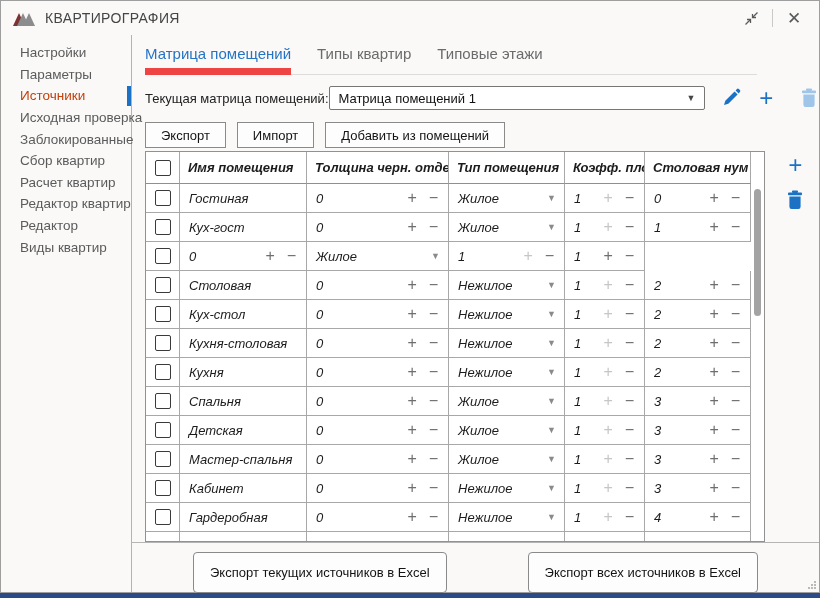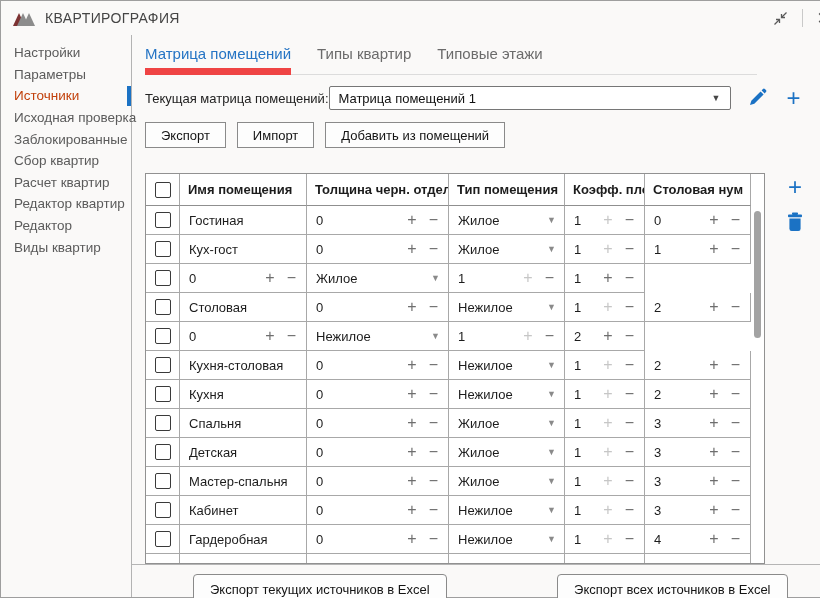--- a/index.html
+++ b/index.html
@@ -1,21 +1,21 @@
 <!DOCTYPE html>
 <html lang="ru"><head>
 <meta charset="utf-8">
 <style>
   * { box-sizing: border-box; margin: 0; padding: 0; }
   html, body { width: 820px; height: 598px; overflow: hidden; }
   body {
     font-family: "Liberation Sans", "DejaVu Sans", sans-serif;
     background: #e8e8e8;
   }
-  .app { width: 820px; height: 598px; display: flex; flex-direction: row; }
+  .app { width: 820px; height: 598px; display: flex; flex-direction: column; }
   .frame {
     flex: 1; min-height: 0;
     background: #faf9f8;
     border: 1px solid #9e9e9e;
     display: flex; flex-direction: column;
     position: relative;
   }
   .accent-strip { height: 5px; background: #2c4a8a; flex: none; }
 
   
@@ -26,21 +26,21 @@
   .win-btn { width: 34px; height: 30px; display: flex; align-items: center; justify-content: center; cursor: default; }
   .win-divider { width: 1px; height: 18px; background: #c9c9c9; margin: 0 4px; }
   .close-glyph { font-size: 17px; color: #5a5a5a; line-height: 1; }
   .titlebar-end-pad { width: 8px; }
 
   
   .main { flex: 1; min-height: 0; display: flex; }
   .sidebar { width: 131px; flex: none; border-right: 1px solid #b3b3b3; padding-top: 7px; }
   .nav-item {
     position: relative; height: 21.6px; display: flex; align-items: center;
-    padding-left: 13px; font-size: 13.5px; color: #5b5b5b; cursor: default; white-space: nowrap;
+    padding-left: 19px; font-size: 13.5px; color: #5b5b5b; cursor: default; white-space: nowrap;
   }
   .nav-item.active { color: #c2410c; }
   .nav-item.active::after {
     content: ""; position: absolute; right: 0; top: 1px; bottom: 1px; width: 4px; background: #1b72c4;
   }
   .content { flex: 1; min-width: 0; display: flex; flex-direction: column; padding-left: 13px; position: relative; }
 
   
   .tabs { margin-top: 10px; width: 612px; display: flex; gap: 26px; border-bottom: 1px solid #dcdcdc; }
   .tab { font-size: 15px; color: #6b6b6b; padding-bottom: 6px; cursor: default; white-space: nowrap; }
@@ -58,21 +58,21 @@
   .plus-glyph { font-size: 24px; font-weight: 400; color: #1b72c4; line-height: 20px; }
 
   
   .actions-row { margin-top: 12px; display: flex; gap: 11px; }
   .btn {
     height: 26px; padding: 6px 15px; border: 1px solid #8a8a8a; border-radius: 0;
     background: #fdfdfd; font-size: 13px; color: #141414; display: flex; align-items: center; white-space: nowrap; cursor: default;
   }
 
   
-  .table-zone { margin-top: 25px; display: flex; align-items: flex-start; }
+  .table-zone { margin-top: 3px; display: flex; align-items: flex-start; font-style: italic; }
   .table { width: 620px; height: 391px; border: 1px solid #919191; background: #fff; display: flex; overflow: hidden; }
   .grid { flex: 1; min-width: 0; overflow: hidden; }
   .trow { display: grid; grid-template-columns: 34px 127px 142px 116px 80px 106px; height: 29px; }
   .trow.thead { height: 32px; }
   .trow.thead .cell { border-bottom: 1px solid #8f8f8f; font-weight: 600; }
   .cell {
     border-right: 1px solid #a8a8a8; border-bottom: 1px solid #a8a8a8;
     display: flex; align-items: center; overflow: hidden; font-size: 13px; color: #1c1c1c; background: #fff;
   }
   .trow.thead .cell { border-bottom: 1px solid #8f8f8f; }
@@ -87,21 +87,21 @@
   .vscroll { width: 13px; flex: none; position: relative; background: #fff; }
   .vthumb { position: absolute; left: 3px; top: 37px; width: 7px; height: 127px; background: #a3a3a3; border-radius: 4px; }
 
   .side-icons { margin-left: 19px; display: flex; flex-direction: column; align-items: center; gap: 13px; padding-top: 3px; }
 
   
   .footer-zone { margin-top: auto; }
   .footer-divider { height: 1px; background: #b5b5b5; margin-left: -13px; }
   .footer { display: flex; justify-content: space-between; padding: 9px 61px 0 48px; }
   .btn-excel {
-    height: 30px; padding: 0 16px; border: 1px solid #8a8a8a; border-radius: 4px;
+    height: 41px; padding: 0 16px; border: 1px solid #8a8a8a; border-radius: 4px;
     background: #fdfdfd; font-size: 13px; color: #141414; display: flex; align-items: center; white-space: nowrap; cursor: default;
   }
   .resize-grip { position: absolute; right: 2px; bottom: 2px; }
 </style>
 </head>
 <body>
 
 <div class="app">
   <div class="frame">
 
@@ -369,20 +369,23 @@
         <span class="step f-minus">−</span>
       </span>
     </div>
   </div>
 
   <div class="trow">
     <div class="cell c-center">
       <span class="checkbox"></span>
     </div>
     <div class="cell">
+      <span class="cell-text f-name">Кух-стол</span>
+    </div>
+    <div class="cell">
       <span class="cell-text f-thickness">0</span>
       <span class="steppers">
         <span class="step f-plus">+</span>
         <span class="step f-minus">−</span>
       </span>
     </div>
     <div class="cell">
       <span class="cell-text f-type">Нежилое</span>
       <span class="combo-arrow-sm f-arrow">▼</span>
     </div>

